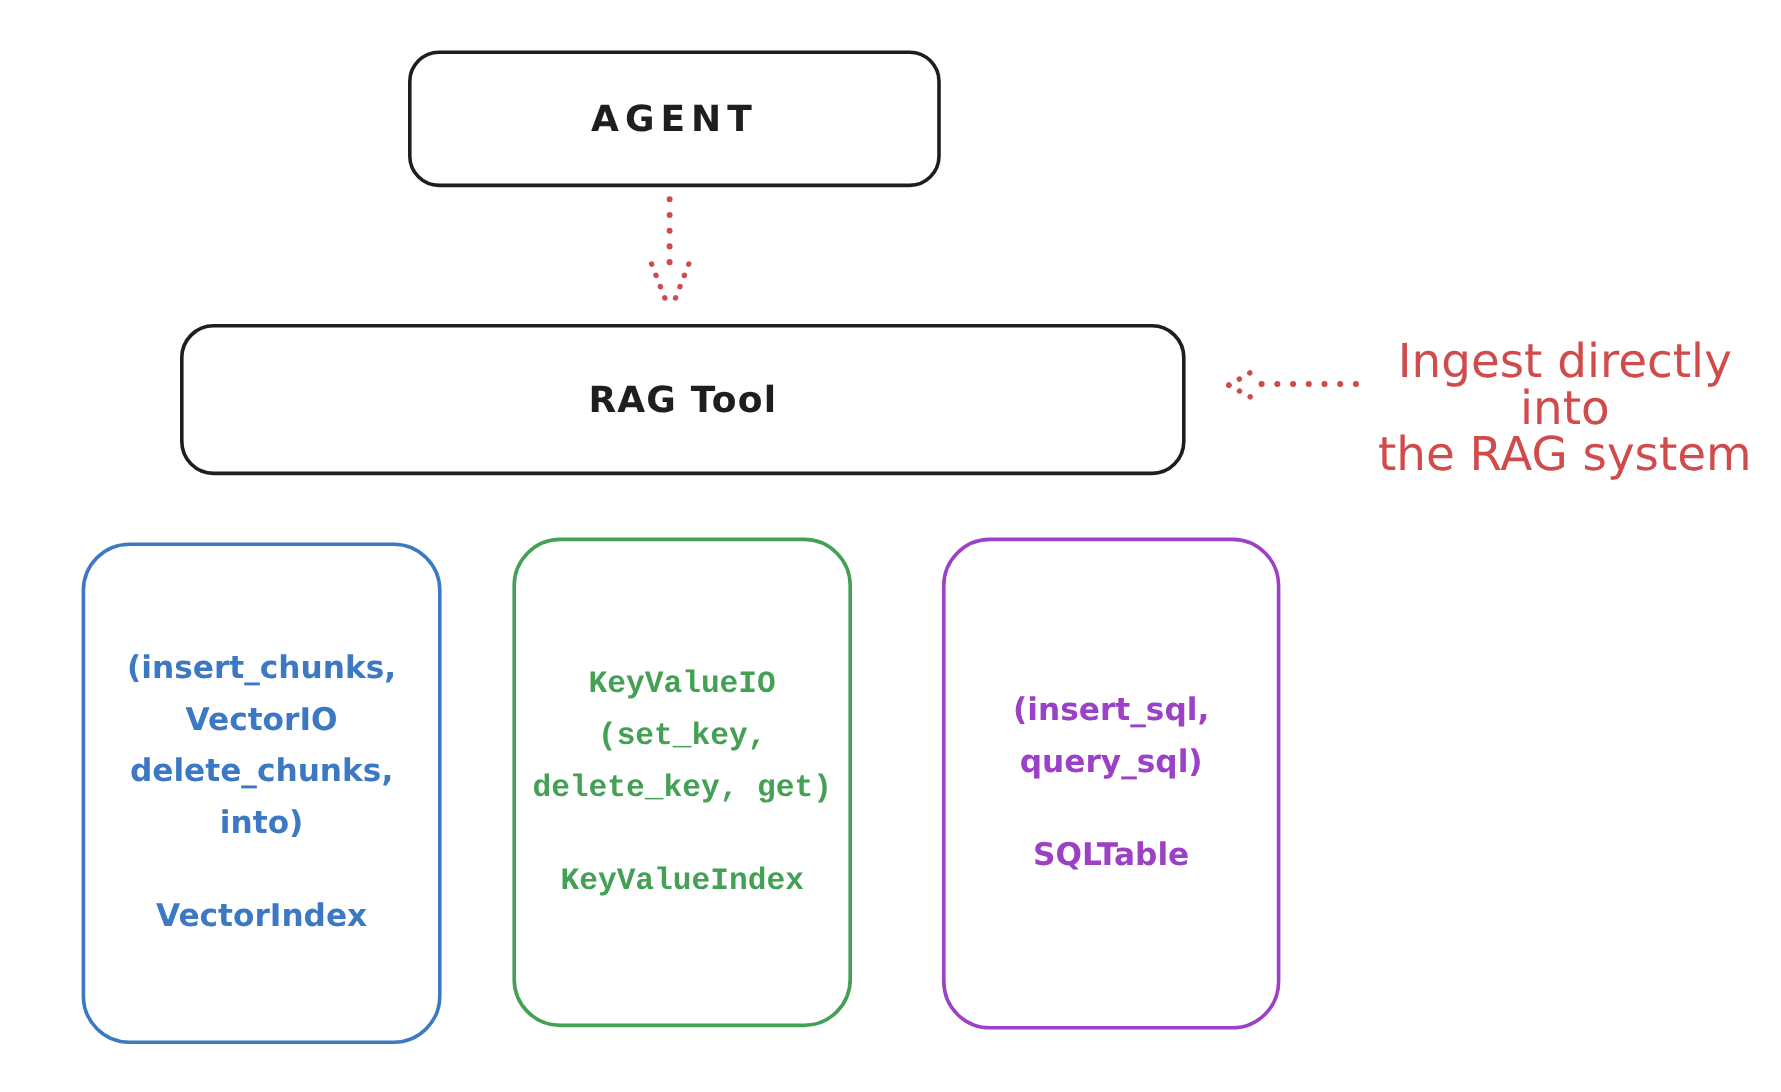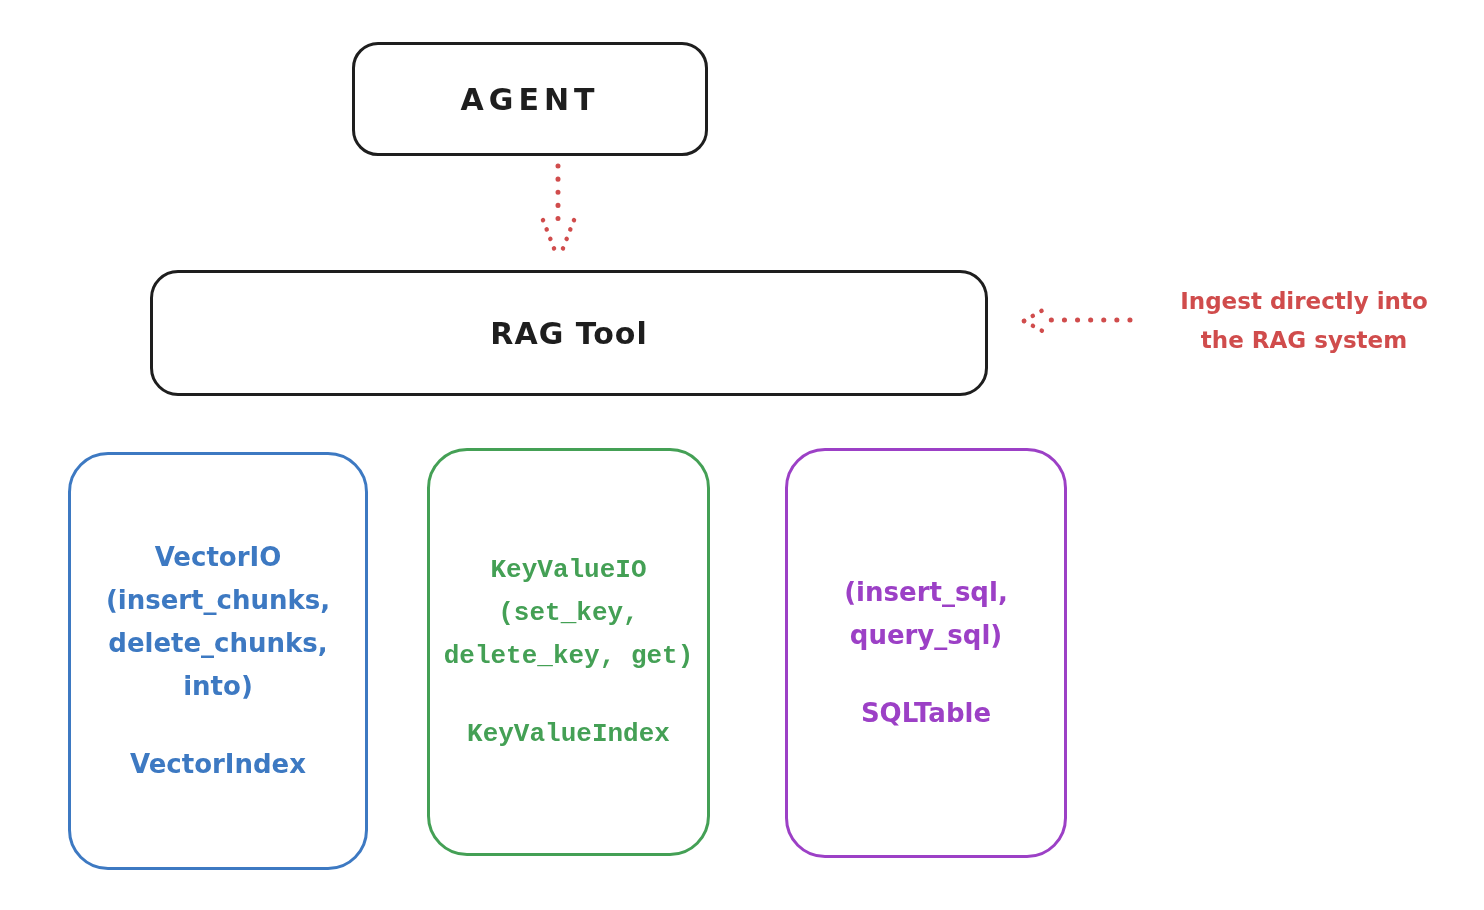--- a/index.html
+++ b/index.html
@@ -54,41 +54,41 @@
   .purple { color: var(--purple, #9c40c6); }
 
   
   .annotation {
     position: absolute;
     left: 1134px;
     top: 282px;
     width: 340px;
     text-align: center;
     color: var(--red, #d04c4c);
-    font-size: 23px;
-    font-weight: 700;
+    font-size: 39px;
+    font-weight: 400;
     line-height: 39px;
   }
 
   
   svg.arrow { position: absolute; overflow: visible; }
   svg.arrow path {
     stroke: var(--red, #d04c4c);
     fill: none;
     stroke-linecap: round;
   }
   .shaft { stroke-width: 5; stroke-dasharray: 0.1 13; }
   .head  { stroke-width: 4.5; stroke-dasharray: 0.1 10; }
 </style>
 </head>
 <body>
 
 <div class="canvas">
 
-  <div class="node" style="left:352px; top:42px; width:356px; height:114px; border-radius:26px;">
+  <div class="node" style="left:340px; top:42px; width:444px; height:114px; border-radius:26px;">
     <div class="node-label agent-label">AGENT</div>
   </div>
 
   <svg class="arrow" style="left:530px; top:158px;" width="60" height="110" viewBox="0 0 60 110" aria-hidden="true">
     <path class="shaft" d="M28 8 L28 62"></path>
     <path class="head" d="M13 62 L27 98"></path>
     <path class="head" d="M44 62 L30 98"></path>
   </svg>
 
   <div class="node" style="left:150px; top:270px; width:838px; height:126px; border-radius:28px;">
@@ -101,22 +101,22 @@
     <path class="head" d="M8 21 L32 34"></path>
   </svg>
 
   <div class="annotation">
     <div>Ingest directly into</div>
     <div>the RAG system</div>
   </div>
 
   <div class="card blue" style="left:68px; top:452px; width:300px; height:418px;">
     <div class="card-lines">
+      <div>(insert_chunks,</div>
       <div>VectorIO</div>
-      <div>(insert_chunks,</div>
       <div>delete_chunks,</div>
       <div>into)</div>
       <div class="index-label">VectorIndex</div>
     </div>
   </div>
 
   <div class="card green" style="left:427px; top:448px; width:283px; height:408px;">
     <div class="card-lines">
       <div>KeyValueIO</div>
       <div>(set_key,</div>

